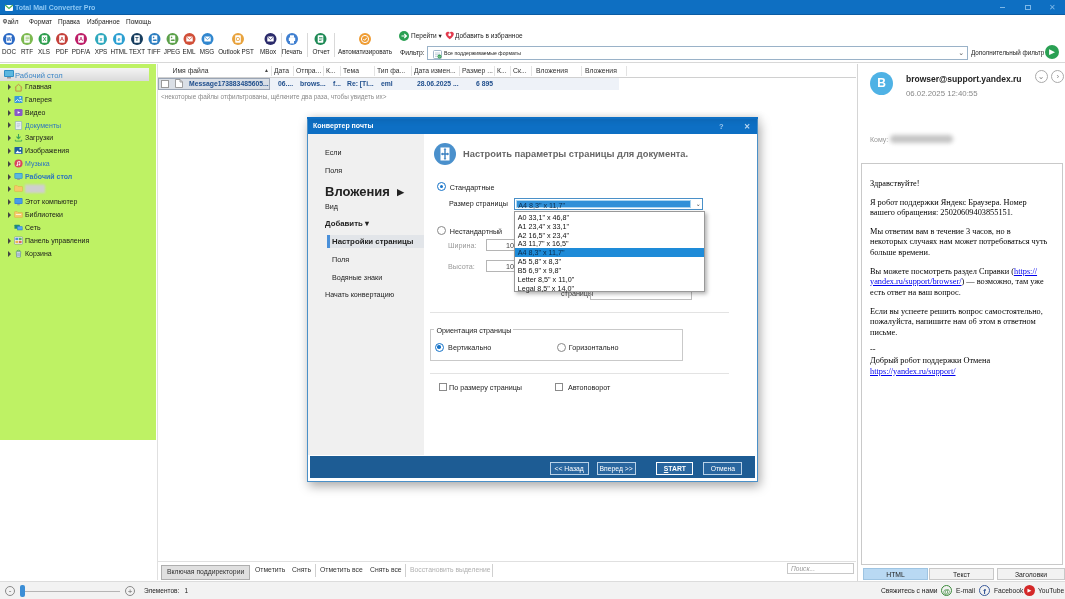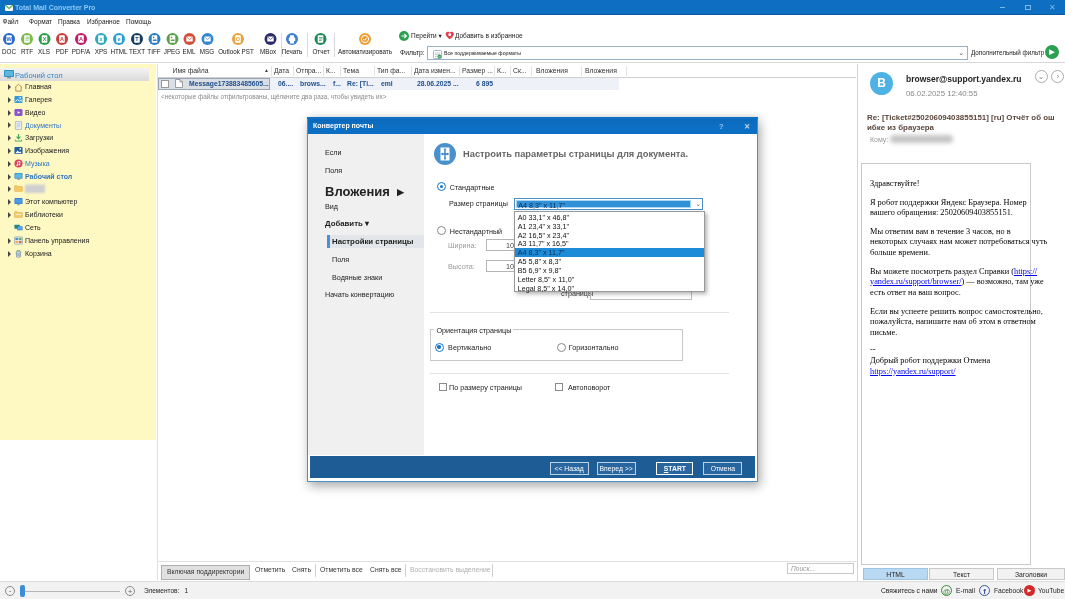--- a/index.html
+++ b/index.html
@@ -16,21 +16,21 @@
 #menubar { left:0; top:16px; width:1065px; height:13px; background:#fff; }
 .menuitem { position:absolute; top:2px; font-size:6.5px; color:#222; }
 
 
 #toolbar { left:0; top:29px; width:1065px; height:34px; background:#fff; border-bottom:1px solid #d8d8d8; }
 .tbicon { position:absolute; top:4px; width:12px; height:12px; border-radius:50%; color:#fff; font-size:7px; font-weight:bold; text-align:center; line-height:12px; }
 .tblabel { position:absolute; top:19px; font-size:6.3px; color:#1a1a1a; text-align:center; }
 .tbsep { position:absolute; top:4px; width:1px; height:24px; background:#d9d9d9; }
 
 
-#tree { left:0; top:64px; width:156px; height:376px; background:#fef9c3;text-align:center; }
+#tree { left:0; top:64px; width:156px; height:376px; background:#bef264;text-align:center; }
 #tree-header { position:absolute; left:0; top:4px; width:149px; height:13px; background:linear-gradient(#f4f4f4,#dadada); }
 .treerow { position:absolute; left:0; width:149px; height:12.7px; font-size:7px; color:#1a1a1a; }
 .treerow .arr { position:absolute; left:8px; top:3.2px; width:0; height:0; border-left:3.5px solid #444; border-top:3px solid transparent; border-bottom:3px solid transparent; }
 .treerow .lbl { position:absolute; left:25px; top:2.4px; white-space:nowrap; }
 .treerow .ico { position:absolute; left:14px; top:1.5px; width:9px; height:9px; }
 .blue { color:#2e75c0; }
 
 
 #filelist { left:157px; top:64px; width:698px; height:516px; background:#fff; border-left:1px solid #e0e0e0; }
 #colheader { position:absolute; left:0; top:0; width:698px; height:13.5px; border-bottom:1px solid #d0d0d0; background:#fff; }
@@ -45,21 +45,21 @@
 #searchbox { position:absolute; left:629px; top:1px; width:67px; height:11px; border:1px solid #c8c8c8; font-size:6.6px; font-style:italic; color:#999; padding-left:3px; line-height:10px; }
 
 
 #email { left:857px; top:64px; width:208px; height:517px; background:#fff; border-left:1px solid #d5d5d5; }
 #avatar { position:absolute; left:12px; top:8px; width:23px; height:23px; border-radius:50%; background:#4fb2e5; color:#fff; font-size:12px; font-weight:bold; text-align:center; line-height:23px; }
 #from { position:absolute; left:48px; top:10px; font-size:8.5px; font-weight:bold; color:#222; white-space:nowrap; width:122px; overflow:hidden; }
 #maildate { position:absolute; left:48px; top:24.5px; font-size:7.8px; color:#888; }
 #subject { position:absolute; left:9px; top:49px; width:192px; font-size:7.9px; font-weight:bold; color:#5a463c; line-height:9.9px; }
 #komu { position:absolute; left:12px; top:72px; font-size:7px; color:#999; }
 #komublob { position:absolute; left:32px; top:71px; width:63px; height:8px; background:#c4c4c4; border-radius:4px; filter:blur(2px); }
-#mailbody { position:absolute; left:3px; top:99px; width:170px; height:402px; border:1px solid #c9c9c9; background:#fff; font-family:"Liberation Serif", serif; font-size:8.3px; color:#000; }
+#mailbody { position:absolute; left:3px; top:99px; width:202px; height:402px; border:1px solid #c9c9c9; background:#fff; font-family:"Liberation Serif", serif; font-size:8.3px; color:#000; }
 #mailbody .line { position:absolute; left:8px; white-space:nowrap; }
 a.lnk { color:#0000ee; text-decoration:underline; }
 #tabs { position:absolute; left:5px; top:504px; height:12px; }
 .tab { position:absolute; top:0; height:12px; border:1px solid #c8c8c8; font-size:6.8px; text-align:center; line-height:11px; color:#222; background:#f2f2f2; }
 
 
 #statusbar { left:0; top:581px; width:1065px; height:18px; background:#f2f2f2; border-top:1px solid #dcdcdc; }
 .sbtext { position:absolute; top:5px; font-size:7px; color:#222; }
 
 
@@ -394,21 +394,20 @@
     <span class="bbtn" style="left:252px;top:4px;color:#b0b0b0">Восстановить выделение</span>
     <span style="position:absolute;left:334px;top:2px;width:1px;height:13px;background:#d0d0d0"></span>
     <span id="searchbox">Поиск...</span>
   </div>
 </div>
 
 <div id="email" class="abs">
   <div id="avatar">B</div>
   <div id="from">browser@support.yandex.ru</div>
   <div id="maildate">06.02.2025 12:40:55</div>
-  <div id="subject">Re: [Ticket#25020609403855151] [ru] Отчёт об ош ибке из браузера</div>
   <div id="komu">Кому:</div>
   <div id="komublob"></div>
   <div id="mailbody">
     <div class="line" style="top:14.8px">Здравствуйте!</div>
     <div class="line" style="top:34.1px">Я робот поддержки Яндекс Браузера. Номер</div>
     <div class="line" style="top:44.1px">вашего обращения: 25020609403855151.</div>
     <div class="line" style="top:63.3px">Мы ответим вам в течение 3 часов, но в</div>
     <div class="line" style="top:73.4px">некоторых случаях нам может потребоваться чуть</div>
     <div class="line" style="top:83.8px">больше времени.</div>
     <div class="line" style="top:103px">Вы можете посмотреть раздел Справки (<a class="lnk">https://</a></div>

